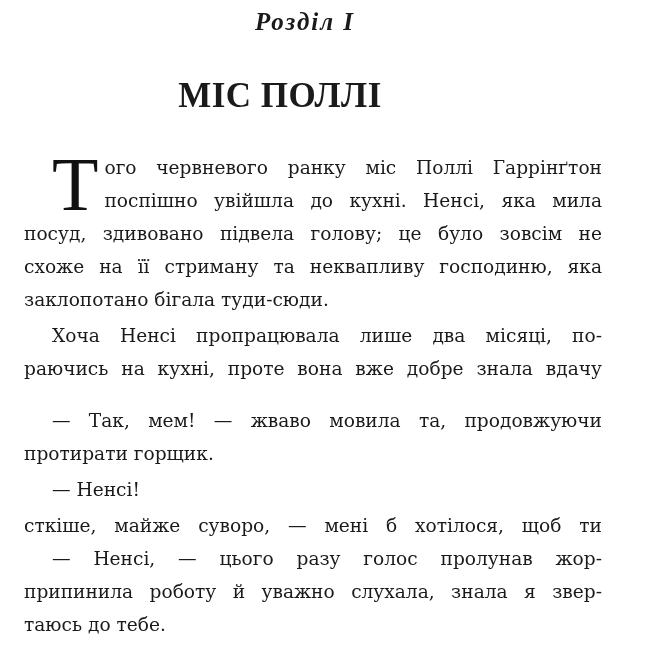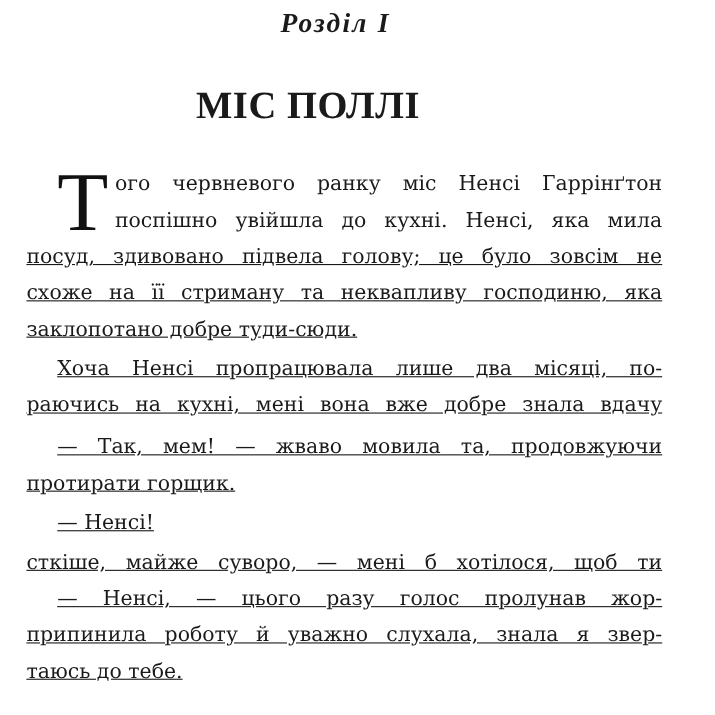--- a/index.html
+++ b/index.html
@@ -51,21 +51,20 @@
       width: 578px;
       font-size: 18.6px;
       line-height: 33px;
       text-align: justify;
     }
     .line {
       display: block;
       text-align: justify;
       text-align-last: justify;
       white-space: nowrap;
-      text-decoration: underline;
     }
     .line.last {
       text-align-last: left;
     }
     .line.indent {
       padding-left: 28px;
     }
     .dropcap-wrap {
       position: relative;
     }
@@ -88,30 +87,30 @@
 </head>
 <body>
 
 <div class="chapter-label">Розділ I</div>
 <div class="chapter-title">МІС ПОЛЛІ</div>
 
 <div class="text-body">
 
   <div class="dropcap-wrap" style="margin-bottom:3px;">
     <span class="dropcap">Т</span>
-    <span class="dc-line">ого червневого ранку міс Ненсі Гаррінґтон</span>
+    <span class="dc-line">ого червневого ранку міс Поллі Гаррінґтон</span>
     <span class="dc-line">поспішно увійшла до кухні. Ненсі, яка мила</span>
     <span class="line" style="clear:both;">посуд, здивовано підвела голову; це було зовсім не</span>
     <span class="line">схоже на її стриману та неквапливу господиню, яка</span>
-    <span class="line last">заклопотано добре туди-сюди.</span>
+    <span class="line last">заклопотано бігала туди-сюди.</span>
   </div>
 
-  <div style="margin-bottom:5px;">
+  <div style="margin-bottom:19px;">
     <span class="line indent">Хоча Ненсі пропрацювала лише два місяці, по-</span>
-    <span class="line">раючись на кухні, мені вона вже добре знала вдачу</span>
+    <span class="line">раючись на кухні, проте вона вже добре знала вдачу</span>
   </div>
 
   <div style="margin-bottom:3px;">
     <span class="line indent">— Так, мем! — жваво мовила та, продовжуючи</span>
     <span class="line last">протирати горщик.</span>
   </div>
 
   <div style="margin-bottom:3px;">
     <span class="line indent last">— Ненсі!</span>
   </div>

